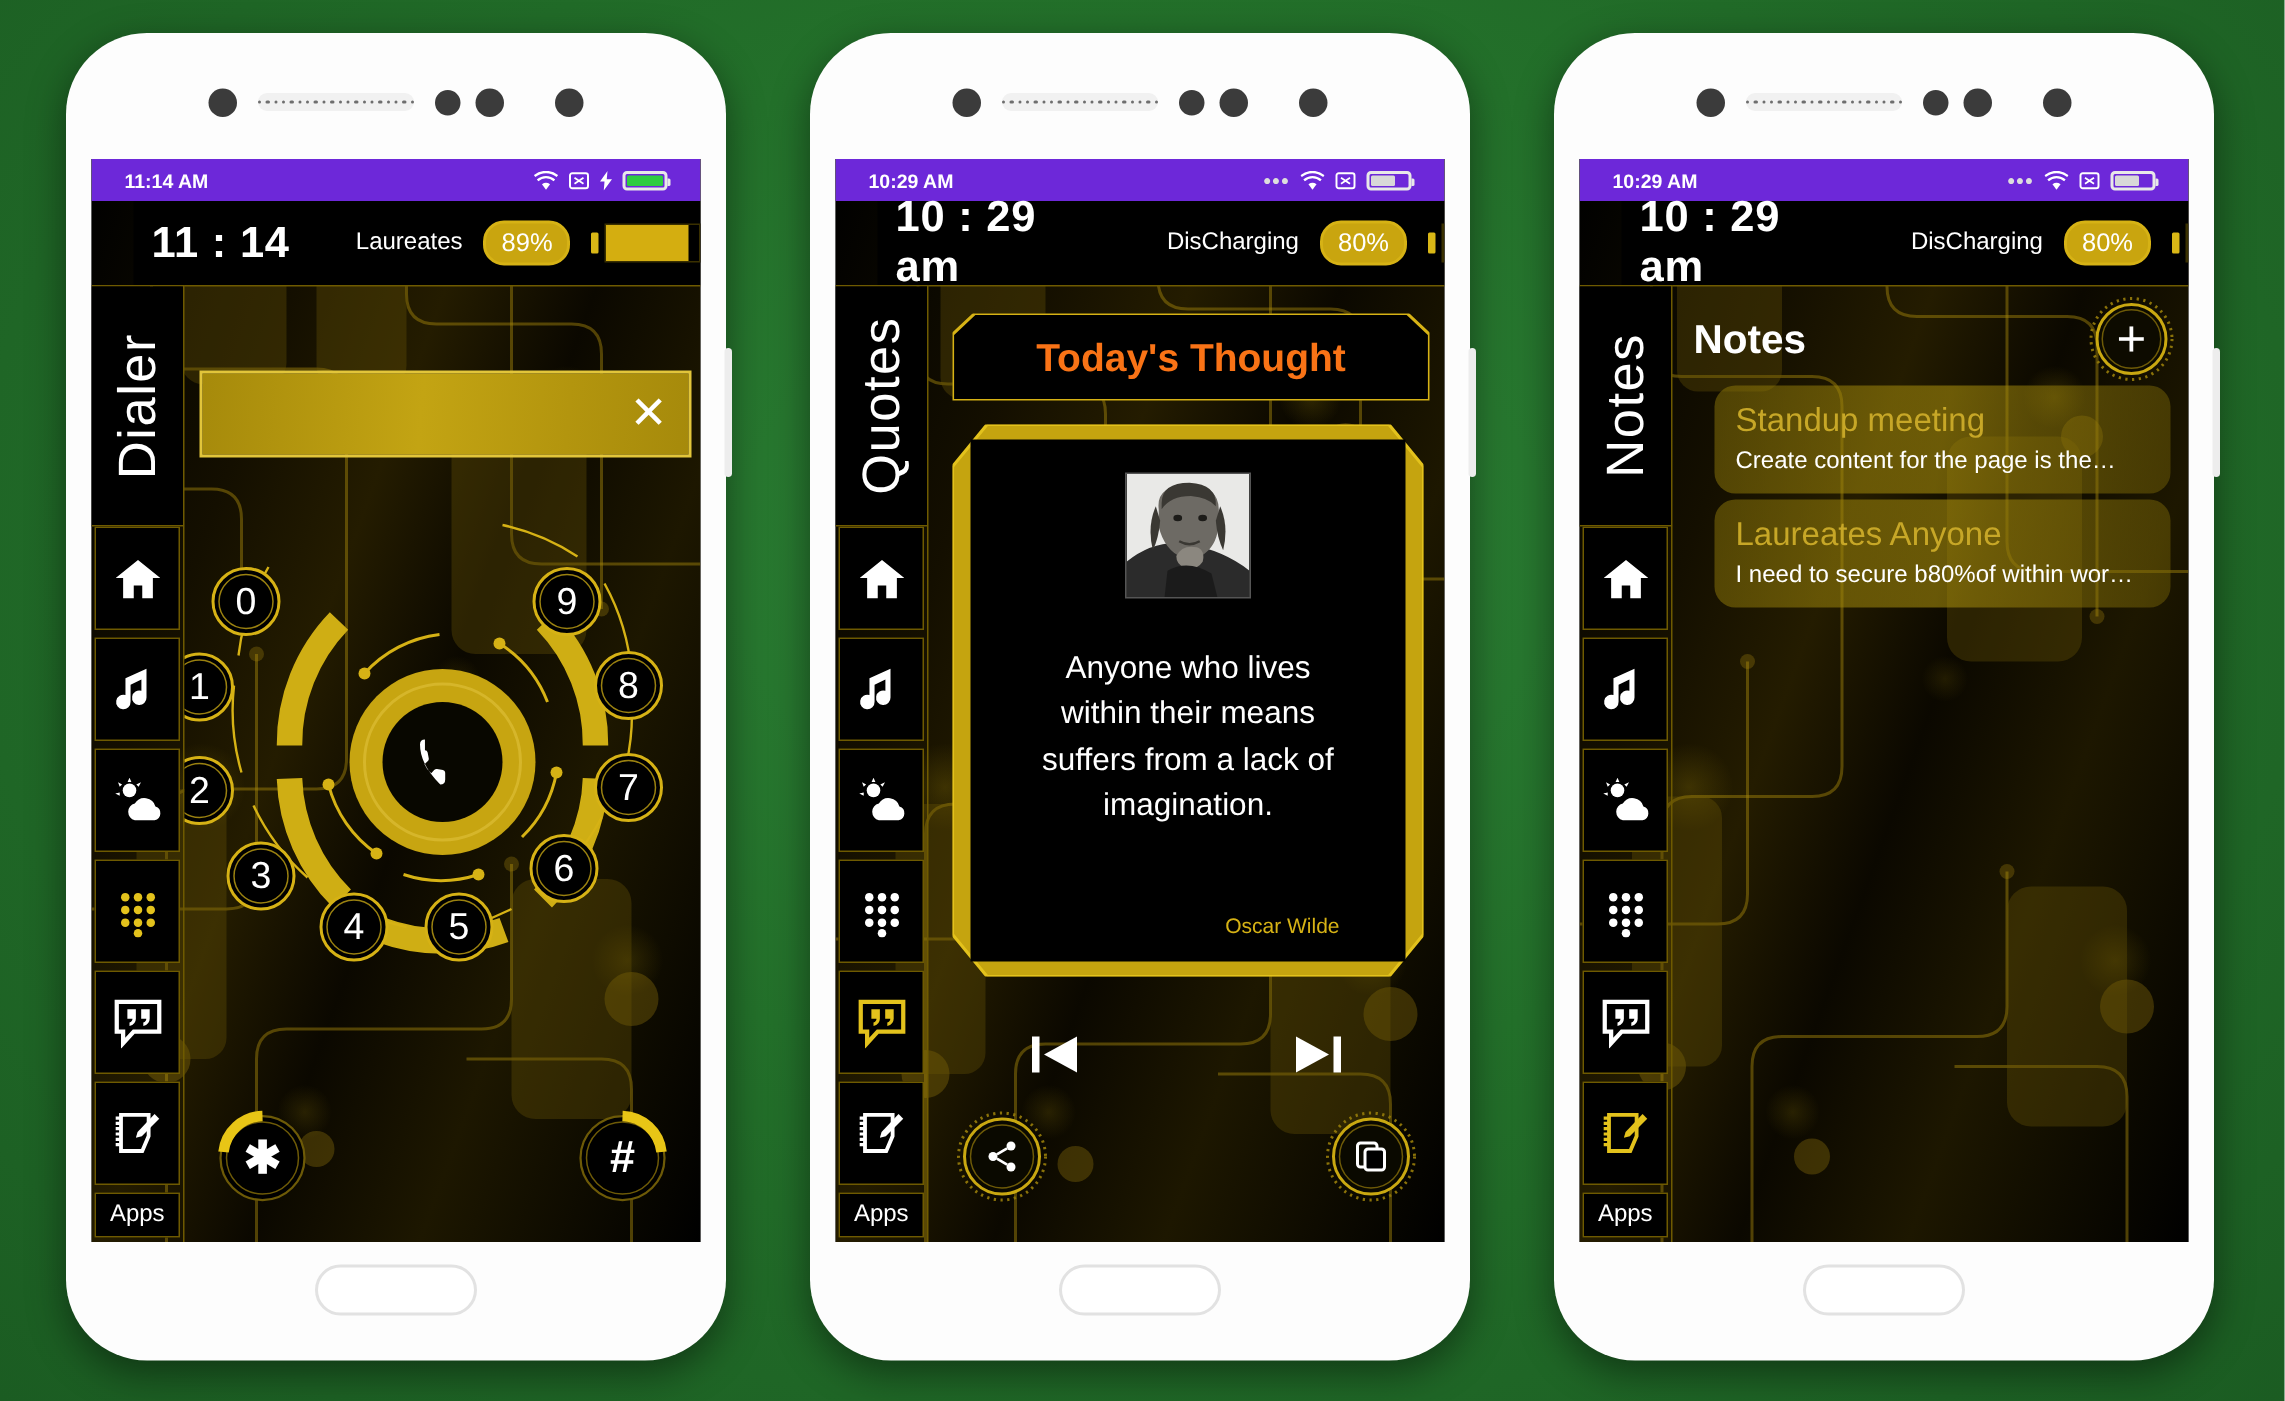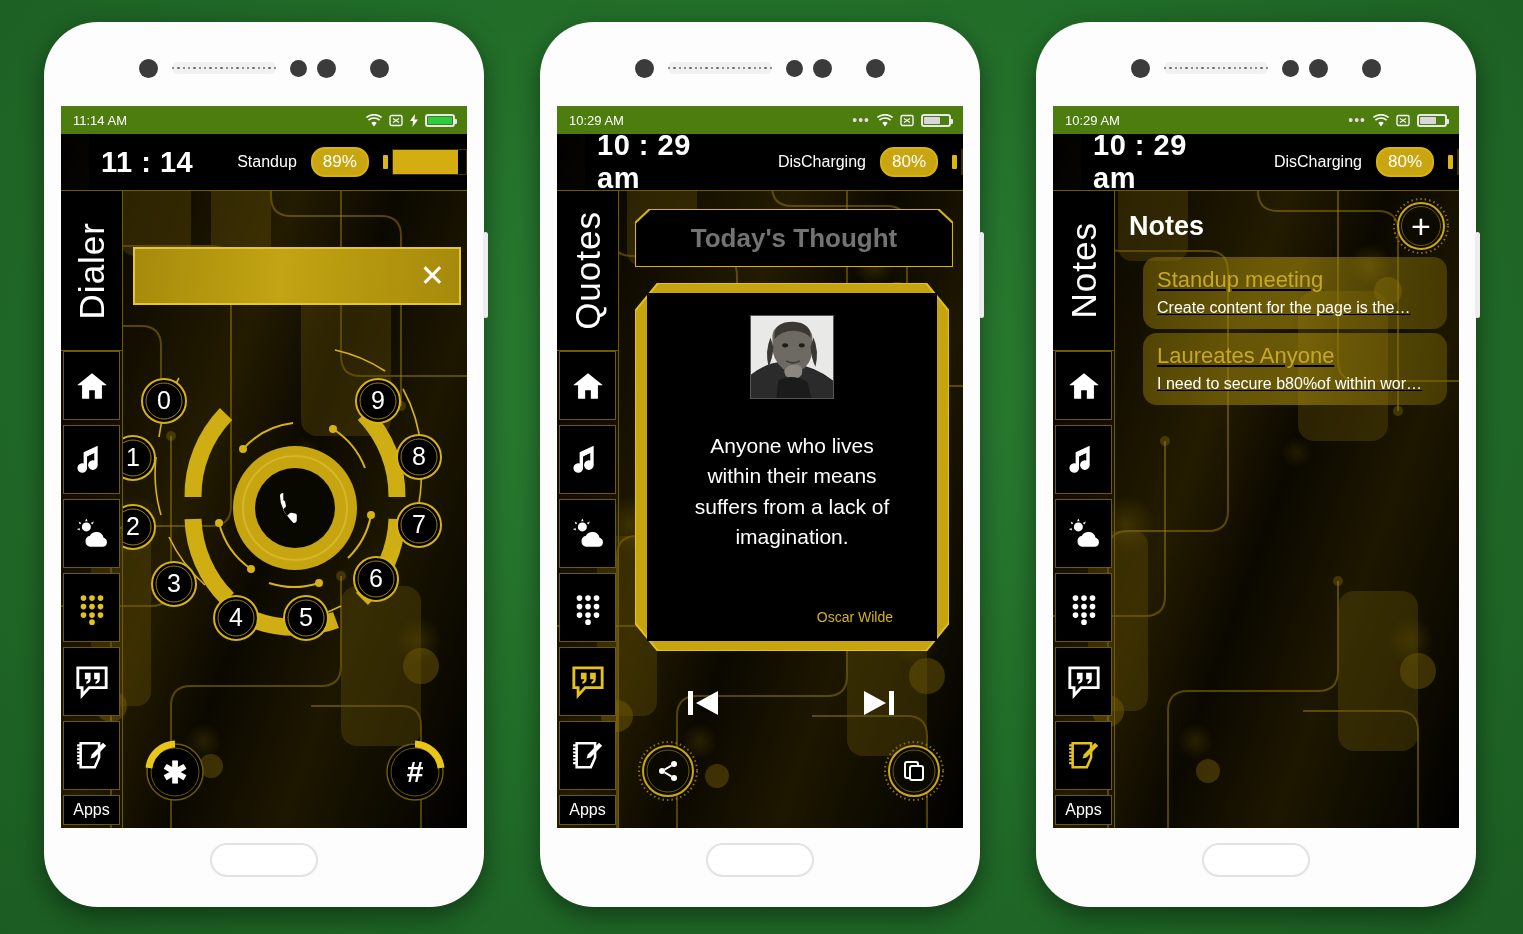--- a/index.html
+++ b/index.html
@@ -75,24 +75,24 @@
       radial-gradient(circle 34px at 88% 74%, rgba(190,160,10,.17), transparent 70%),
       radial-gradient(circle 26px at 35% 88%, rgba(190,160,10,.16), transparent 70%),
       radial-gradient(circle 22px at 60% 48%, rgba(190,160,10,.13), transparent 70%),
       linear-gradient(110deg, #000 0%, #140f00 25%, #241c00 40%, #0b0800 55%, #1d1700 72%, #000 100%);
   }
   .wall svg { position: absolute; inset: 0; width: 100%; height: 100%; }
 
   
   .statusbar {
     position: relative; z-index: 3;
-    height: 28px; padding: 0 12px;
+    height: 28px; padding: 0 22px;
     display: flex; align-items: center;
-    color: #fff; font-size: 13px; font-weight: normal;
-    background: #4d7c0f;
+    color: #fff; font-size: 13px; font-weight: bold;
+    background: #6d28d9;
   }
   .sb-right { margin-left: auto; display: flex; align-items: center; gap: 7px; }
   .sb-dots { letter-spacing: 1px; font-size: 14px; color: #ddd; }
   .batt-shell {
     width: 30px; height: 13px; border: 2px solid #e8e8e8; border-radius: 3px;
     position: relative;
   }
   .batt-shell::after {
     content: ''; position: absolute; right: -4px; top: 3px;
     width: 2px; height: 5px; background: #e8e8e8; border-radius: 0 1px 1px 0;
@@ -204,21 +204,21 @@
   .rbtn.right { right: 24px; }
 
   
   .q-header {
     position: absolute; left: 16px; right: 10px; top: 18px;
     height: 58px;
   }
   .q-header .txt {
     position: absolute; inset: 0;
     display: flex; align-items: center; justify-content: center;
-    color: #737373; font-size: 26px; font-weight: bold;
+    color: #f97316; font-size: 26px; font-weight: bold;
   }
   .q-header svg, .q-card svg.frame { position: absolute; inset: 0; width: 100%; height: 100%; }
 
   .q-card {
     position: absolute; left: 16px; right: 14px; top: 92px; height: 368px;
   }
   .q-card .inner {
     position: absolute; left: 12px; right: 12px; top: 10px; bottom: 10px;
     background: #000;
     display: flex; flex-direction: column; align-items: center;
@@ -272,21 +272,20 @@
   }
   .n-add .ring { position: absolute; inset: -5px; width: calc(100% + 10px); height: calc(100% + 10px); }
   .n-add .plus { color: #fff; font-size: 34px; font-weight: 300; line-height: 1; }
 
   .note-list { position: absolute; left: 28px; right: 12px; top: 66px; }
   .note-card {
     background: linear-gradient(100deg, rgba(140,118,8,.50), rgba(168,142,12,.58) 50%, rgba(120,100,6,.45));
     border-radius: 14px;
     padding: 10px 14px 12px;
     margin-bottom: 4px;
-    text-decoration: underline;
   }
   .note-title { color: #c7a727; font-size: 22px; margin-bottom: 6px; }
   .note-sub   { color: #fff; font-size: 16px; }
 
   
   .white { fill: #fff; }
   .gold  { fill: #e3c21c; }
 </style>
 </head>
 <body>
@@ -370,21 +369,21 @@
           <path d="M5 0 L0 7 H3 L2.5 13 L8 5.5 H4.5 Z" fill="#fff"></path>
         </svg>
         <span class="batt-shell">
           <span class="batt-fill green"></span>
         </span>
       </span>
     </div>
 
     <div class="clockrow">
       <span class="bigclock">11 : 14</span>
-      <span class="chg-label">Standup</span>
+      <span class="chg-label">Laureates</span>
       <span class="pct-box">89%</span>
       <span class="battbar">
         <span class="nub"></span>
         <span class="trough">
             <span class="lvl" style="width:89%"></span>
           </span>
       </span>
     </div>
 
     <div class="body">

